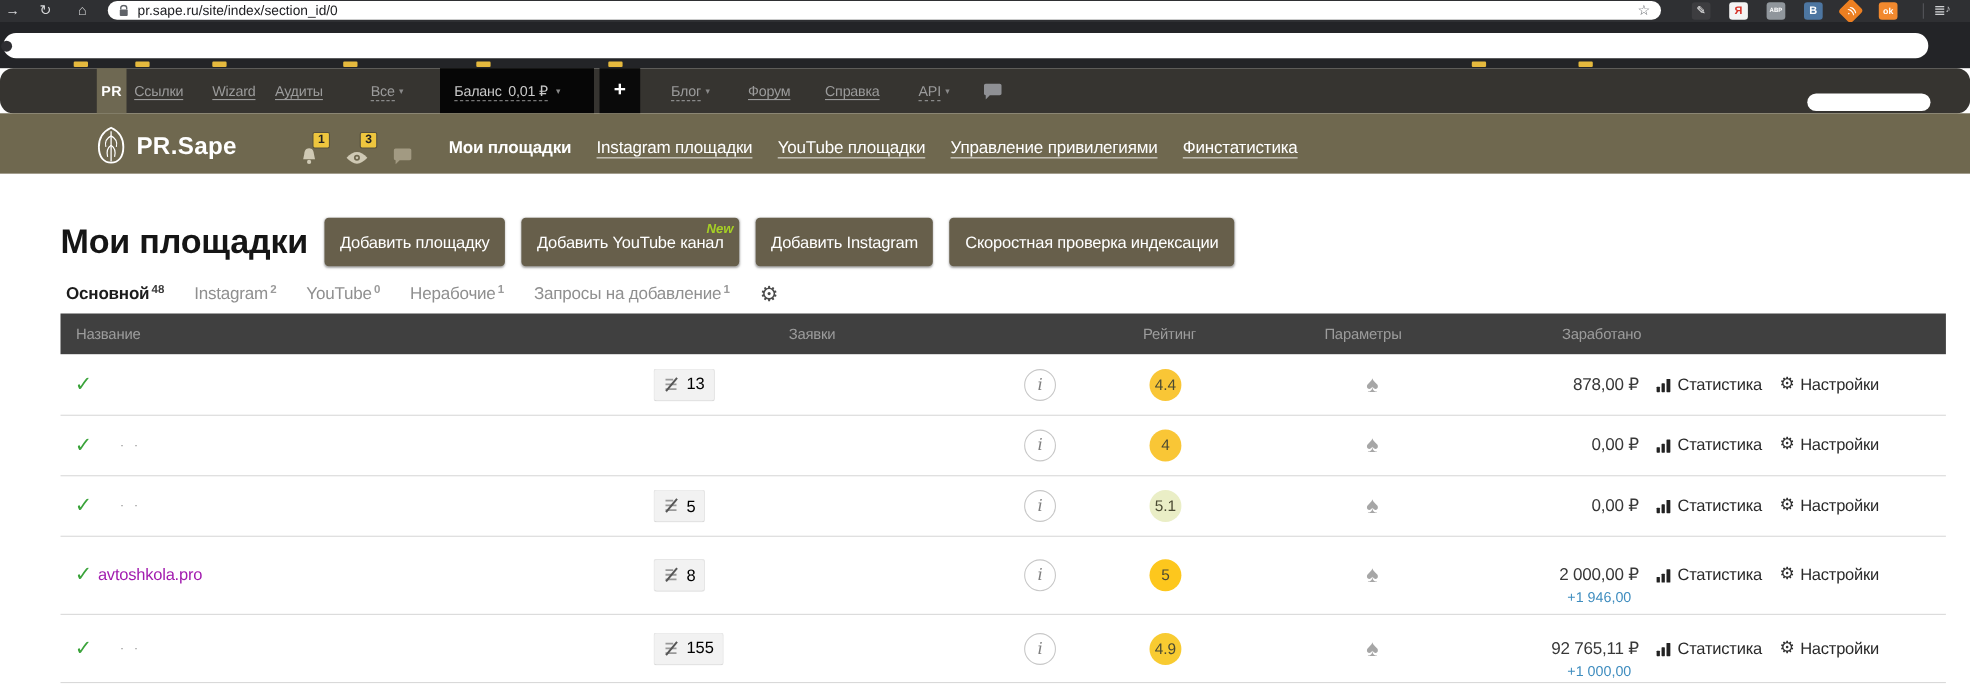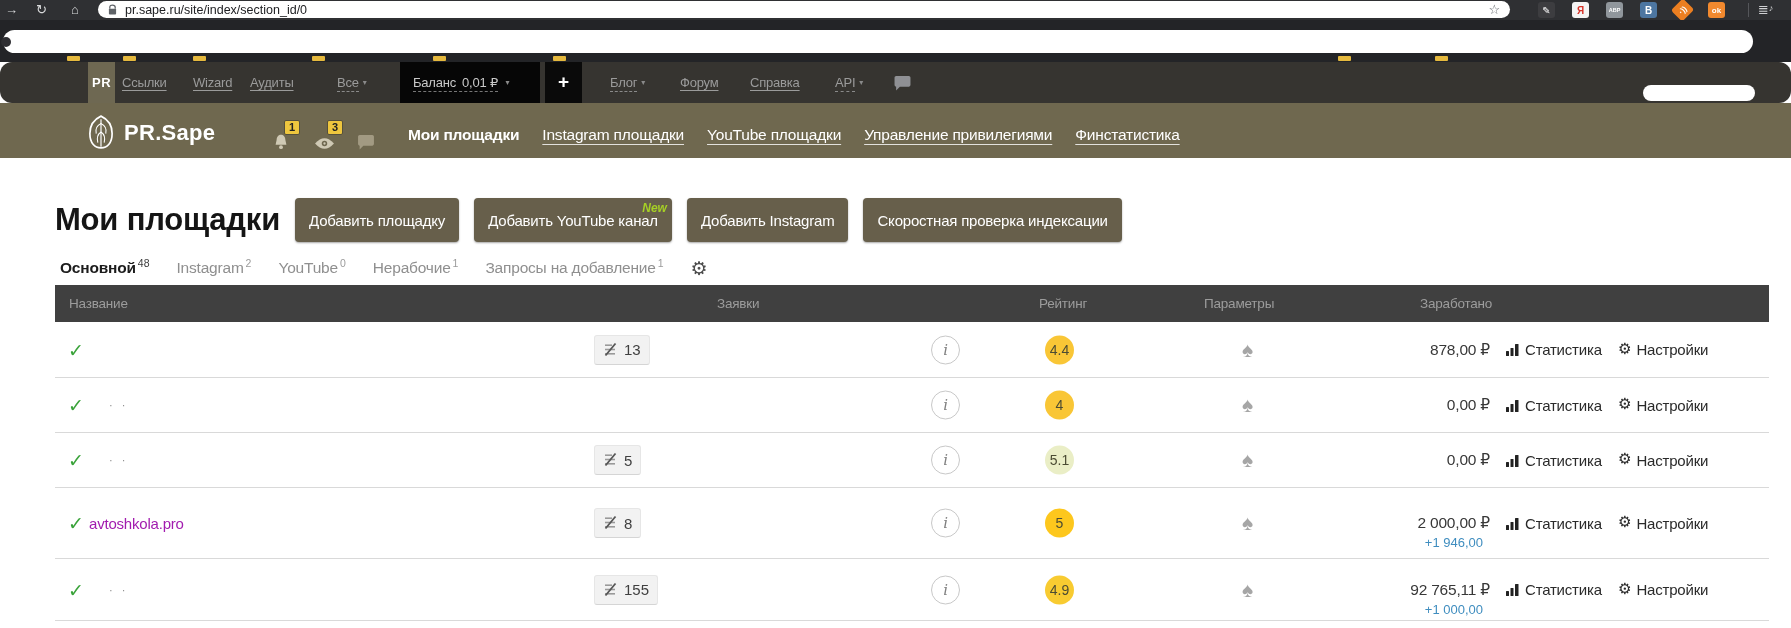--- a/index.html
+++ b/index.html
@@ -64,39 +64,39 @@
   .content { position:absolute; left:0; top:158px; width:100%; height:470px; background:#fff; }
   .title-row { position:absolute; left:55px; top:40px; display:flex; gap:15px; align-items:stretch; height:44px; }
   h1.page-title { font-size:31px; font-weight:bold; color:#151515; line-height:44px; white-space:nowrap; margin-right:0; }
   .btn { position:relative; background:#675f4b; border:none; color:#fff; font-size:15px;
     font-family:inherit; border-radius:4px; padding:0 14px; height:44px; cursor:pointer;
     box-shadow:0 1px 2px rgba(0,0,0,0.35); white-space:nowrap; letter-spacing:-0.2px; }
   .btn .new-badge { position:absolute; top:3px; right:5px; color:#a6d025; font-size:12px; font-weight:bold; letter-spacing:0; }
   .tabs { position:absolute; left:60px; top:97px; display:flex; gap:27px; align-items:baseline; height:22px; }
   .tab { font-size:15.5px; color:#8f8f8f; cursor:pointer; white-space:nowrap; }
   .tab.active { color:#1c1c1c; font-weight:bold; }
-  .tab sup { font-size:10.5px; color:#9b9b9b; font-weight:normal; margin-left:2px; letter-spacing:0; }
+  .tab sup { font-size:10.5px; color:#9b9b9b; font-weight:bold; margin-left:2px; letter-spacing:0; }
   .tab.active sup { color:#3c3c3c; }
   .tabs-gear { font-size:19px; color:#4c4c4c; cursor:pointer; position:relative; top:2px; }
 
   
   .table { position:absolute; left:55px; top:127px; width:1714px; }
   .thead { position:relative; height:37px; background:#404040; }
   .thead span { position:absolute; top:0; line-height:37px; font-size:13.5px; color:#9c9c9c; white-space:nowrap; }
   .row { position:relative; }
   .row + .row { border-top:1px solid #d9d9d9; }
   .row:last-child { border-bottom:1px solid #d9d9d9; }
   .h55 { height:55px; } .h71 { height:71px; } .h63 { height:63px; }
   .cell { position:absolute; top:50%; transform:translateY(-50%); }
   .check { left:13px; color:#3aa33a; font-size:19px; font-weight:bold; }
   .sname { left:34px; font-size:15px; color:#a21caf; cursor:pointer; white-space:nowrap; }
   .sname.dots { margin-left:20px; color:#8c8c8c; font-size:11px; letter-spacing:3px; cursor:default; }
   .req-badge { left:539px; display:inline-flex; align-items:center; gap:5px; height:30px; padding:0 8px;
     background:#f2f2f2; border:1px solid #e6e6e6; border-bottom-color:#d5d5d5; border-radius:3px; cursor:pointer; }
-  .req-badge b { font-weight:normal; font-size:15px; color:#404040; letter-spacing:0; }
+  .req-badge b { font-weight:normal; font-size:15px; color:#000000; letter-spacing:0; }
   .info-c { left:876px; width:29px; height:29px; border:1px solid #c8c8c8; border-radius:50%;
     text-align:center; line-height:27px; font-family:"DejaVu Serif",serif; font-style:italic;
     font-size:15px; color:#808080; cursor:pointer; }
   .rating-c { left:990px; width:29px; height:29px; border-radius:50%; text-align:center;
     line-height:29px; font-size:14px; color:#4b4b33; cursor:pointer; letter-spacing:0; }
   .spade { left:1187px; font-size:21px; color:#a6a6a6; cursor:pointer; }
   .amount { right:279px; text-align:right; font-size:15.5px; color:#383838; white-space:nowrap; }
   .amount .extra { position:absolute; top:100%; right:7px; margin-top:3px; font-size:13px; color:#3f8dbf; letter-spacing:0; }
   .actions { left:1450px; display:flex; align-items:center; gap:16px; }
   .act { display:flex; align-items:center; gap:5px; color:#2a2a2a; font-size:15px; cursor:pointer; white-space:nowrap; }

